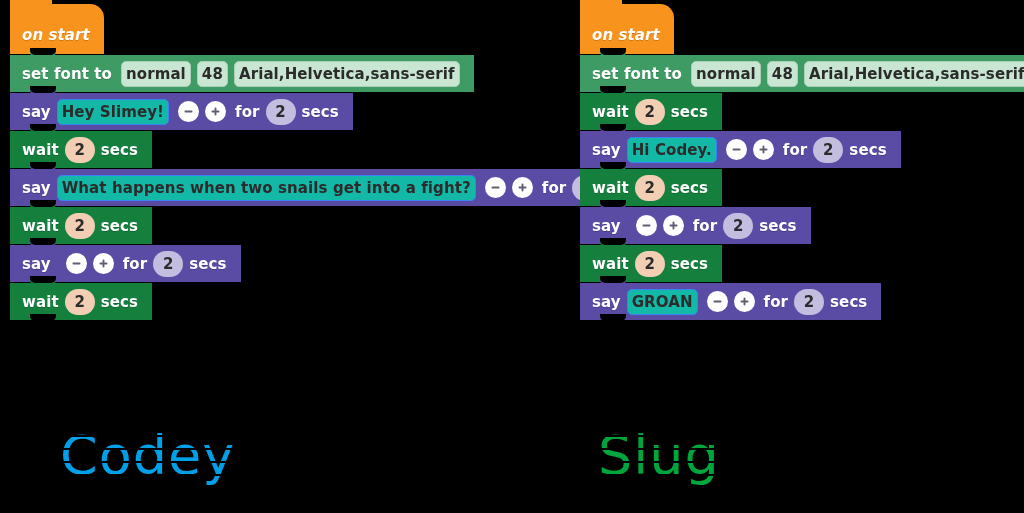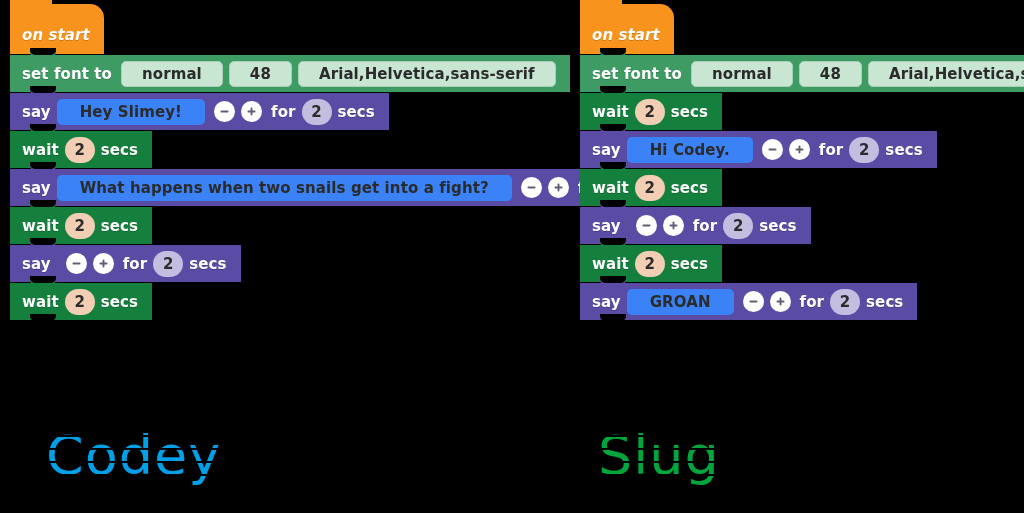--- a/index.html
+++ b/index.html
@@ -97,34 +97,34 @@
   }
   .gap { width: 9px; flex: none; }
   .gap-sm { width: 6px; flex: none; }
 
   .field {
     display: inline-flex;
     align-items: center;
     justify-content: center;
     box-sizing: border-box;
     height: 26px;
-    padding: 0 20px;
+    padding: 0 4px;
     border-radius: 5px;
     font-size: 15px;
     font-weight: bold;
     color: #2b2b2b;
     white-space: nowrap;
   }
   .field-green {
     background: #c9e6d2;
     border: 1px solid #a9cfb6;
   }
   .field-say {
-    background: #3b82f6;
-    border: 3px solid #3b82f6;
+    background: #14b8a6;
+    border: 1px solid #3b82f6;
   }
 
   .oval {
     display: inline-flex;
     align-items: center;
     justify-content: center;
     box-sizing: border-box;
     min-width: 30px;
     height: 26px;
     padding: 0 9px;
@@ -158,21 +158,21 @@
     letter-spacing: 1px;
     white-space: nowrap;
   }
   
   .caption .glyphs {
     display: inline-block;
     -webkit-background-clip: text;
     background-clip: text;
     color: transparent;
   }
-  #caption-codey { left: 46px; top: 424px; }
+  #caption-codey { left: 60px; top: 424px; }
   #caption-slug  { left: 598px; top: 424px; }
 </style>
 </head>
 <body>
 
 <div id="canvas">
 
   <div class="stack" id="stack-codey">
 
     <div class="block hat c-hat">

